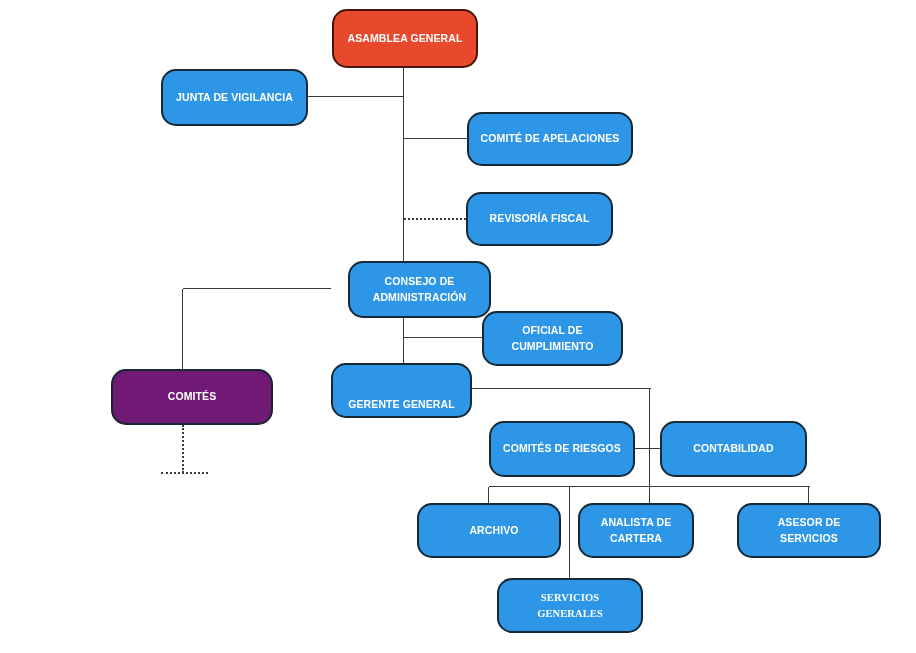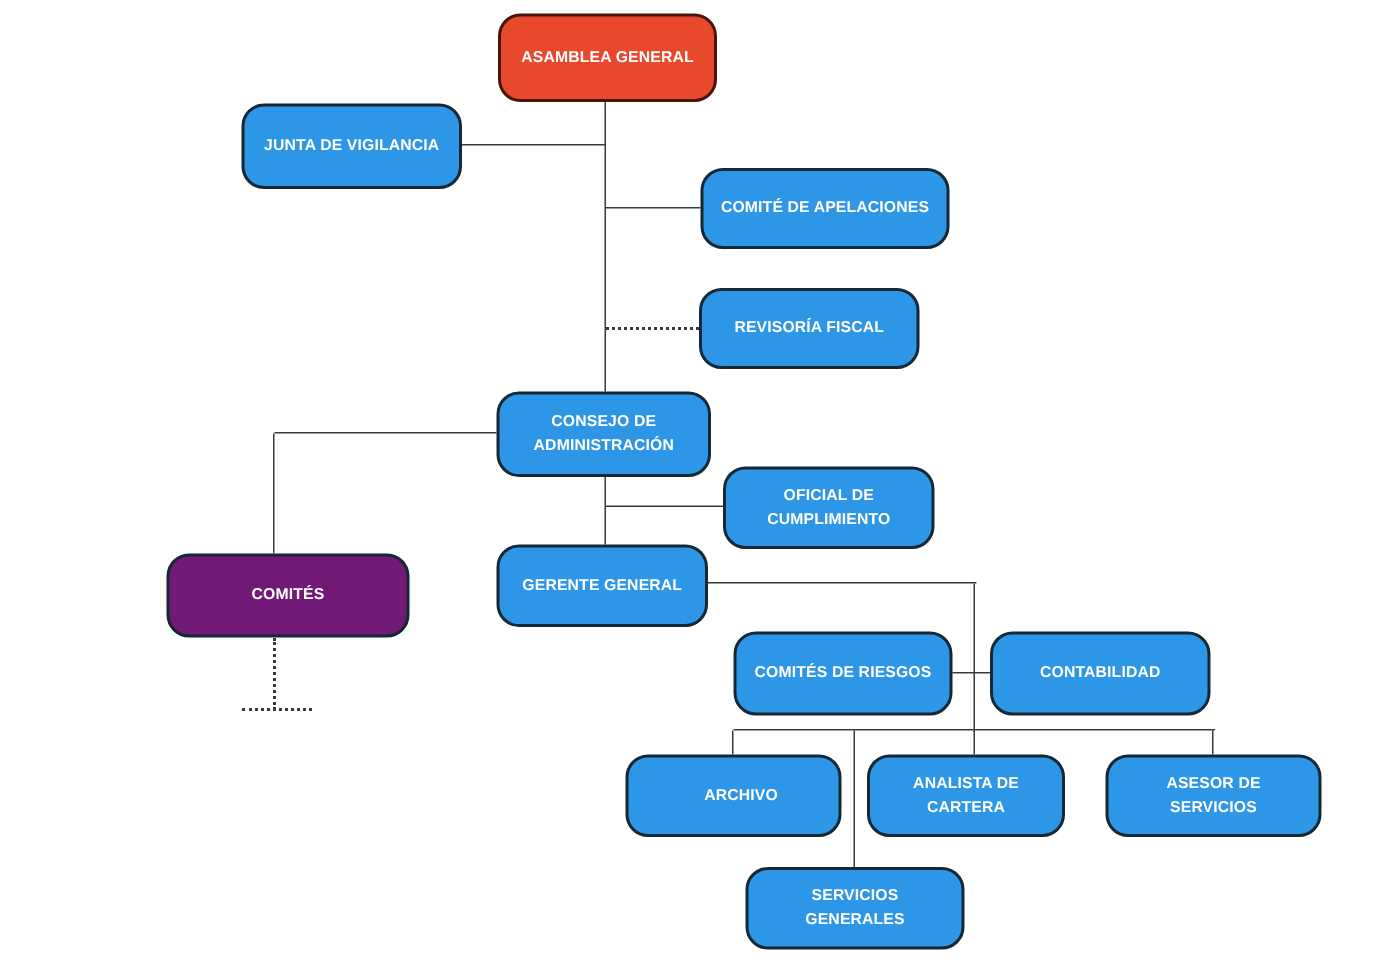--- a/index.html
+++ b/index.html
@@ -71,43 +71,43 @@
     </div>
     <div class="node" style="left: 161px; top: 69px; width: 147px; height: 57px; background: rgb(46, 150, 230); border-color: rgb(20, 40, 54); color: rgb(255, 255, 255);">
       <span>JUNTA DE VIGILANCIA</span>
     </div>
     <div class="node" style="left: 467px; top: 112px; width: 166px; height: 54px; background: rgb(46, 150, 230); border-color: rgb(20, 40, 54); color: rgb(255, 255, 255);">
       <span>COMITÉ DE APELACIONES</span>
     </div>
     <div class="node" style="left: 466px; top: 192px; width: 147px; height: 54px; background: rgb(46, 150, 230); border-color: rgb(20, 40, 54); color: rgb(255, 255, 255);">
       <span>REVISORÍA FISCAL</span>
     </div>
-    <div class="node" style="left: 331px; top: 261px; width: 143px; height: 57px; background: rgb(46, 150, 230); border-color: rgb(20, 40, 54); color: rgb(255, 255, 255);">
+    <div class="node" style="left: 348px; top: 261px; width: 143px; height: 57px; background: rgb(46, 150, 230); border-color: rgb(20, 40, 54); color: rgb(255, 255, 255);">
       <span>CONSEJO DE ADMINISTRACIÓN</span>
     </div>
     <div class="node" style="left: 482px; top: 311px; width: 141px; height: 55px; background: rgb(46, 150, 230); border-color: rgb(20, 40, 54); color: rgb(255, 255, 255);">
       <span>OFICIAL DE CUMPLIMIENTO</span>
     </div>
-    <div class="node" style="left: 331px; top: 363px; width: 141px; height: 55px; background: rgb(46, 150, 230); border-color: rgb(20, 40, 54); color: rgb(255, 255, 255);">
+    <div class="node" style="left: 331px; top: 363px; width: 141px; height: 55px; background: rgb(46, 150, 230); border-color: rgb(20, 40, 54); color: rgb(255, 255, 255); align-items: flex-end;">
       <span>GERENTE GENERAL</span>
     </div>
     <div class="node" style="left: 111px; top: 369px; width: 162px; height: 56px; background: #701a75; border-color: rgb(20, 40, 54); color: rgb(255, 255, 255);">
       <span>COMITÉS</span>
     </div>
     <div class="node" style="left: 489px; top: 421px; width: 146px; height: 56px; background: rgb(46, 150, 230); border-color: rgb(20, 40, 54); color: rgb(255, 255, 255);">
       <span>COMITÉS DE RIESGOS</span>
     </div>
     <div class="node" style="left: 660px; top: 421px; width: 147px; height: 56px; background: rgb(46, 150, 230); border-color: rgb(20, 40, 54); color: rgb(255, 255, 255);">
       <span>CONTABILIDAD</span>
     </div>
     <div class="node" style="left: 417px; top: 503px; width: 144px; height: 55px; background: rgb(46, 150, 230); border-color: rgb(20, 40, 54); color: rgb(255, 255, 255); padding-left: 20px;">
       <span>ARCHIVO</span>
     </div>
-    <div class="node" style="left: 578px; top: 503px; width: 132px; height: 55px; background: rgb(46, 150, 230); border-color: rgb(20, 40, 54); color: rgb(255, 255, 255);">
+    <div class="node" style="left: 578px; top: 503px; width: 116px; height: 55px; background: rgb(46, 150, 230); border-color: rgb(20, 40, 54); color: rgb(255, 255, 255);">
       <span>ANALISTA DE CARTERA</span>
     </div>
     <div class="node" style="left: 737px; top: 503px; width: 144px; height: 55px; background: rgb(46, 150, 230); border-color: rgb(20, 40, 54); color: rgb(255, 255, 255); justify-content: flex-end;">
       <span>ASESOR DE SERVICIOS</span>
     </div>
-    <div class="node" style="left: 497px; top: 578px; width: 146px; height: 55px; background: rgb(46, 150, 230); border-color: rgb(20, 40, 54); color: rgb(255, 255, 255);">
+    <div class="node" style="left: 497px; top: 578px; width: 146px; height: 55px; background: rgb(46, 150, 230); border-color: rgb(20, 40, 54); color: rgb(255, 255, 255); font-family: Liberation Serif, serif;">
       <span>SERVICIOS GENERALES</span>
     </div>
   </div>
 
 </body></html>

